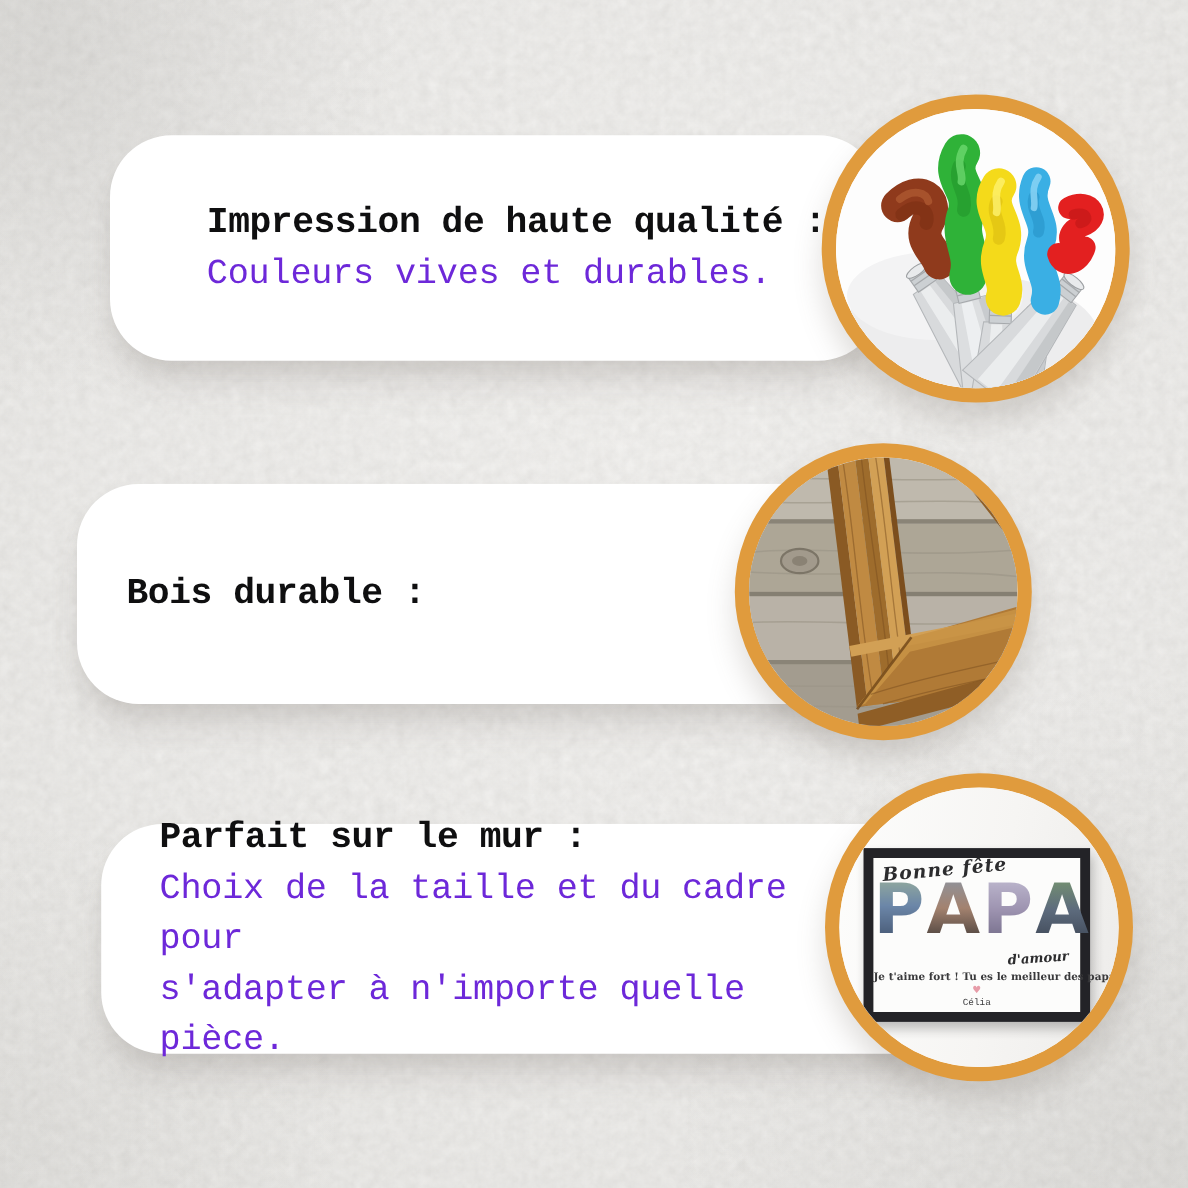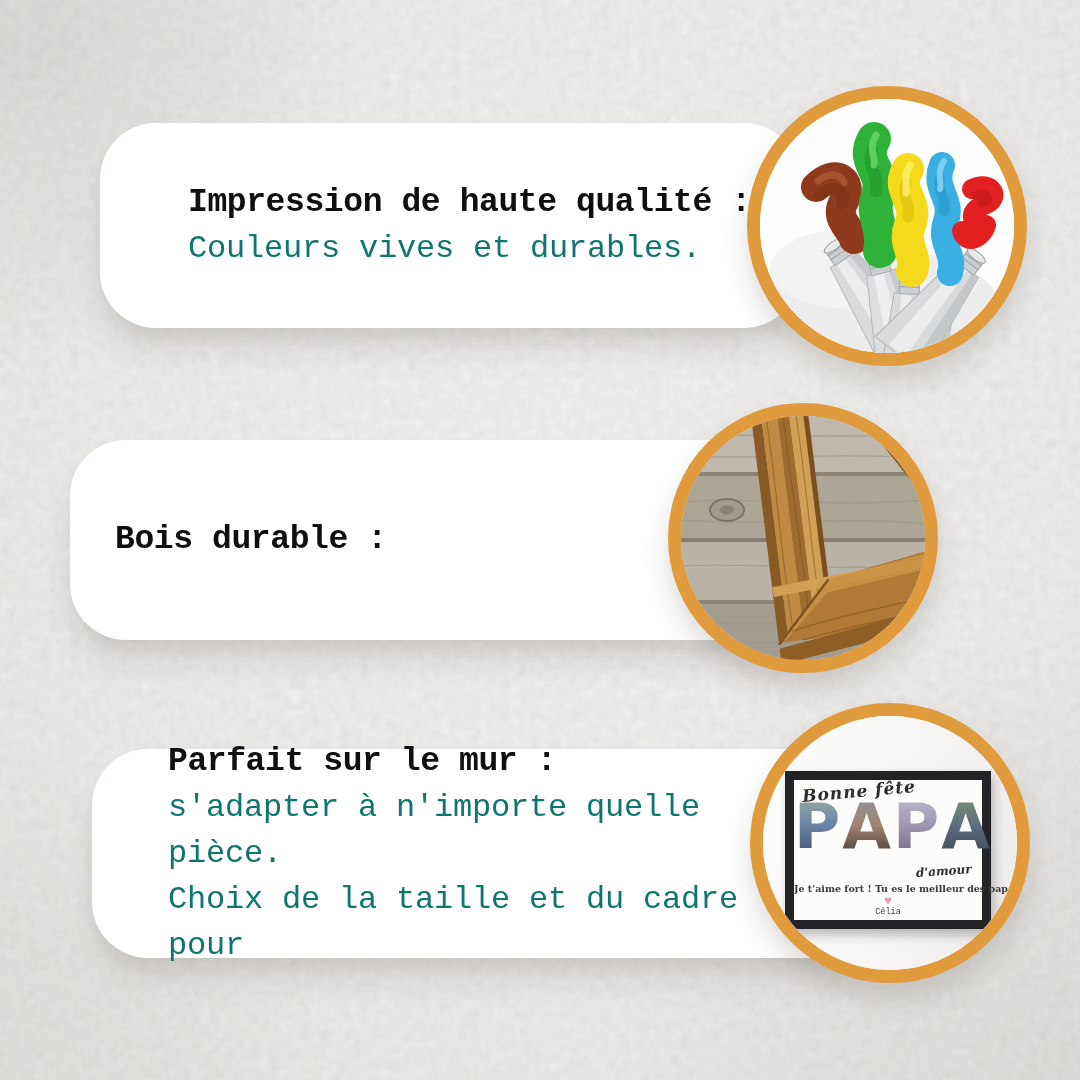--- a/index.html
+++ b/index.html
@@ -15,25 +15,25 @@
       radial-gradient(circle at 98% 98%, rgba(90,88,84,0.08), rgba(90,88,84,0) 30%),
       radial-gradient(circle at 2% 96%, rgba(90,88,84,0.05), rgba(90,88,84,0) 20%);
   }
   .card{
     position:absolute;background:#ffffff;border-radius:56px;z-index:1;
     box-shadow:0 26px 32px -8px rgba(120,112,104,0.20), 0 8px 14px rgba(120,112,104,0.08);
     display:flex;flex-direction:column;justify-content:center;box-sizing:border-box;font-family:Liberation Mono, monospace;
   }
   .card-1{left:100px;top:123px;width:700px;height:205px;padding-left:88px;}
   .card-2{left:70px;top:440px;width:800px;height:200px;padding-left:45px;}
-  .card-3{left:92px;top:749px;width:790px;height:209px;padding-left:76px;}
+  .card-3{left:92px;top:749px;width:790px;height:209px;padding-left:53px;}
   .card-title{
     font-size:33px;line-height:46px;font-weight:700;color:#0f0f10;letter-spacing:-0.4px;
   }
-  .card-body{font-size:32px;line-height:46px;font-weight:400;color:#0f766e;letter-spacing:-0.2px;}
+  .card-body{font-size:32px;line-height:46px;font-weight:400;color:#6d28d9;letter-spacing:-0.2px;}
   .card-body span{display:block;}
   .card-3 .card-body{max-width:640px;}
 
   .circle{
     position:absolute;border-radius:50%;box-sizing:border-box;z-index:2;
     border:13px solid #E09B3D;overflow:hidden;background:#fdfdfc;
     box-shadow:0 16px 26px rgba(110,100,90,0.22);
   }
   .circle-1{left:747px;top:86px;width:280px;height:280px;}
   .circle-2{left:668px;top:403px;width:270px;height:270px;}
@@ -105,22 +105,22 @@
   </div>
 </div>
 
 <div class="card card-2">
   <div class="card-title">Bois durable :</div>
 </div>
 
 <div class="card card-3">
   <div class="card-title">Parfait sur le mur :</div>
   <div class="card-body">
+    <span>Choix de la taille et du cadre pour</span>
     <span>s'adapter à n'importe quelle pièce.</span>
-    <span>Choix de la taille et du cadre pour</span>
   </div>
 </div>
 
 <div class="circle circle-1">
   <svg viewBox="0 0 254 254" xmlns="http://www.w3.org/2000/svg">
     <rect width="254" height="254" fill="#fdfdfd"></rect>
     <ellipse cx="120" cy="210" rx="120" ry="60" fill="#ededee"></ellipse>
     <ellipse cx="90" cy="170" rx="80" ry="40" fill="#f3f3f4"></ellipse>
 
     <g transform="translate(70,142) rotate(-35)">

